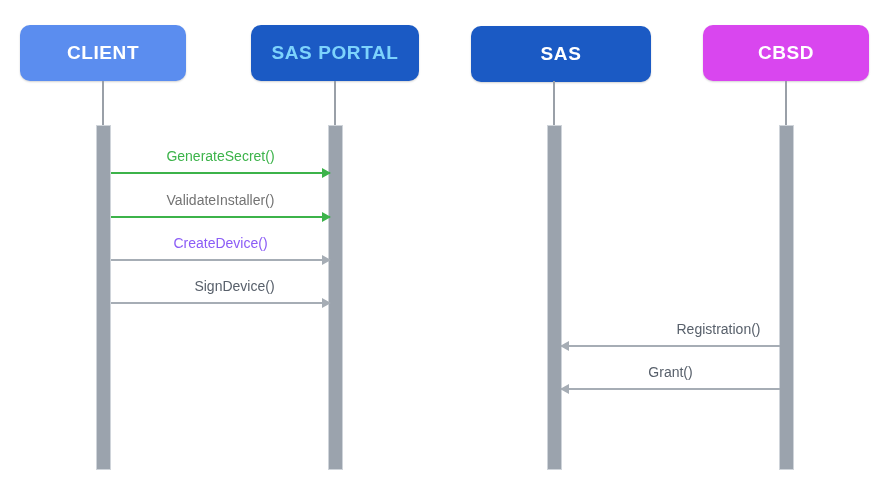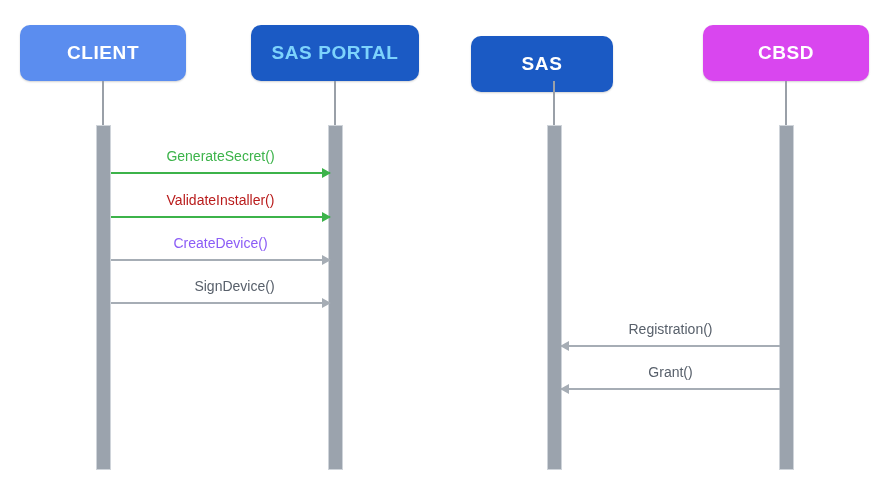--- a/index.html
+++ b/index.html
@@ -93,21 +93,21 @@
 <body>
 
 <div id="diagram-canvas">
   <div id="participants-layer">
       <div class="participant-box" style="left: 20px; top: 25px; width: 166px; height: 56px; background: rgb(91, 141, 239);">
         <span class="participant-label" style="font-size: 19px; color: rgb(255, 255, 255);">CLIENT</span>
       </div>
       <div class="participant-box" style="left: 251px; top: 25px; width: 168px; height: 56px; background: rgb(27, 90, 196);">
         <span class="participant-label" style="font-size: 19px; color: #7dd3fc;">SAS PORTAL</span>
       </div>
-      <div class="participant-box" style="left: 471px; top: 36px; width: 142px; height: 56px; background: rgb(27, 90, 196); justify-content: center;">
+      <div class="participant-box" style="left: 471px; top: 26px; width: 180px; height: 56px; background: rgb(27, 90, 196); justify-content: center;">
         <span class="participant-label" style="font-size: 19px; color: rgb(255, 255, 255);">SAS</span>
       </div>
       <div class="participant-box" style="left: 703px; top: 25px; width: 166px; height: 56px; background: #d946ef;">
         <span class="participant-label" style="font-size: 19px; color: rgb(255, 255, 255);">CBSD</span>
       </div>
     </div>
   <div id="lifelines-layer">
       <div class="lifeline" style="left: 102px; top: 81px; height: 44px; background: rgb(154, 160, 168);"></div>
       <div class="lifeline" style="left: 334px; top: 81px; height: 44px; background: rgb(154, 160, 168);"></div>
       <div class="lifeline" style="left: 553px; top: 81px; height: 44px; background: rgb(154, 160, 168);"></div>
@@ -121,36 +121,36 @@
     </div>
   <div id="messages-layer">
       <div class="message" style="left: 111px; top: 172px; width: 219px;">
         <div class="message-line" style="background: rgb(60, 179, 74);"></div>
         <div class="arrowhead right" style="border-left-color: rgb(60, 179, 74);"></div>
         <div class="message-label" style="color: rgb(60, 179, 74);">GenerateSecret()</div>
       </div>
       <div class="message" style="left: 111px; top: 216px; width: 219px;">
         <div class="message-line" style="background: rgb(60, 179, 74);"></div>
         <div class="arrowhead right" style="border-left-color: rgb(60, 179, 74);"></div>
-        <div class="message-label" style="color: #b91c1c;">ValidateInstaller()</div>
+        <div class="message-label" style="color: #737373;">ValidateInstaller()</div>
       </div>
       <div class="message" style="left: 111px; top: 259px; width: 219px;">
         <div class="message-line" style="background: rgb(166, 173, 181);"></div>
         <div class="arrowhead right" style="border-left-color: rgb(166, 173, 181);"></div>
         <div class="message-label" style="color: #8b5cf6;">CreateDevice()</div>
       </div>
       <div class="message" style="left: 111px; top: 302px; width: 219px;">
         <div class="message-line" style="background: rgb(166, 173, 181);"></div>
         <div class="arrowhead right" style="border-left-color: rgb(166, 173, 181);"></div>
         <div class="message-label" style="color: rgb(88, 96, 107); margin-left: 14px;">SignDevice()</div>
       </div>
       <div class="message" style="left: 561px; top: 345px; width: 219px;">
         <div class="message-line" style="background: rgb(166, 173, 181);"></div>
         <div class="arrowhead left" style="border-right-color: rgb(166, 173, 181);"></div>
-        <div class="message-label" style="color: rgb(88, 96, 107);">Registration()</div>
+        <div class="message-label" style="color: rgb(88, 96, 107); padding-left: 48px;">Registration()</div>
       </div>
       <div class="message" style="left: 561px; top: 388px; width: 219px;">
         <div class="message-line" style="background: rgb(166, 173, 181);"></div>
         <div class="arrowhead left" style="border-right-color: rgb(166, 173, 181);"></div>
         <div class="message-label" style="color: rgb(88, 96, 107);">Grant()</div>
       </div>
     </div>
 </div>
 
 </body></html>

